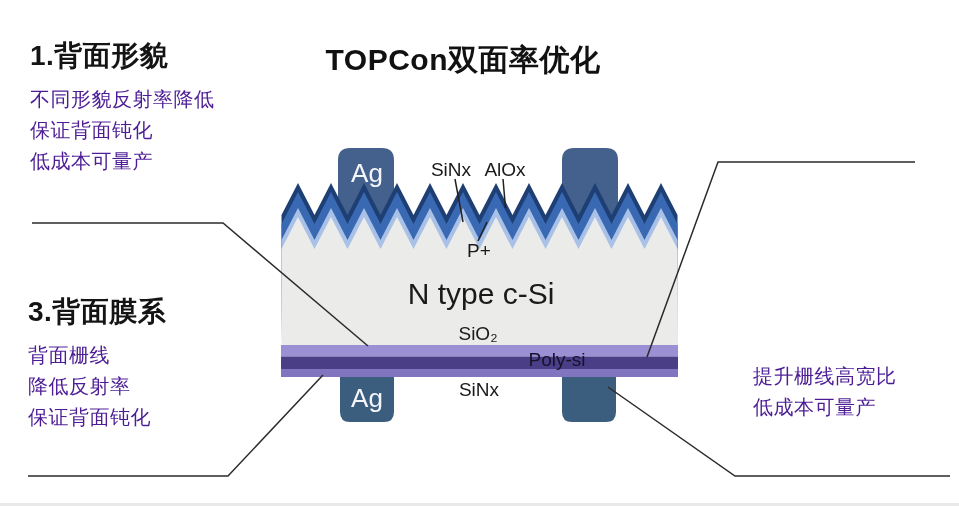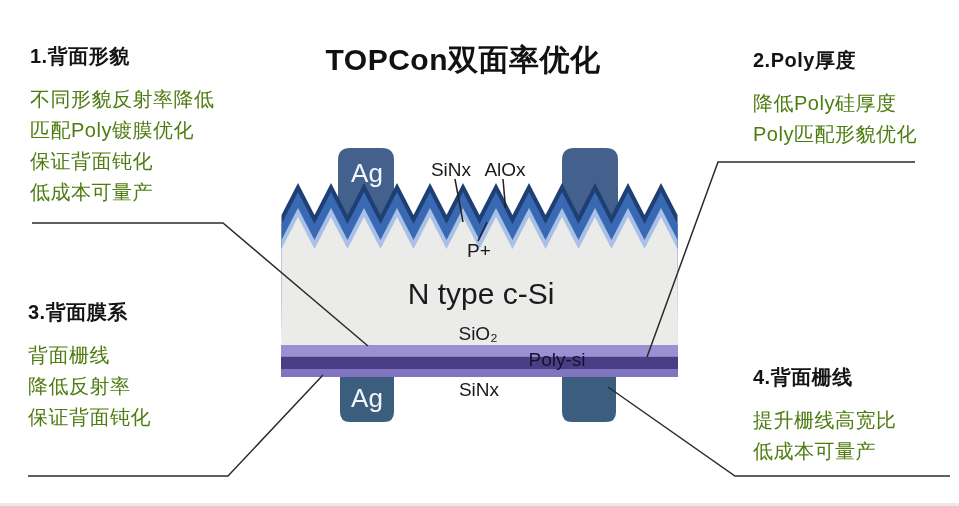--- a/index.html
+++ b/index.html
@@ -16,30 +16,30 @@
     position: absolute;
     left: 0; top: 40px; width: 926px;
     text-align: center;
     font-size: 30px;
     font-weight: bold;
     color: #111111;
     letter-spacing: 0.5px;
   }
   .section { position: absolute; }
   .section h2 {
-    font-size: 20px;
+    font-size: 28px;
     font-weight: bold;
     color: #141414;
     line-height: 32px;
     margin-bottom: 12px;
     letter-spacing: 0.5px;
   }
   .section .item {
     font-size: 20px;
-    color: #4d7c0f;
+    color: #4c1d95;
     line-height: 31px;
     letter-spacing: 0.5px;
   }
   #sec1 { left: 30px;  top: 40px; }
   #sec2 { left: 753px; top: 44px; }
   #sec3 { left: 28px;  top: 296px; }
   #sec4 { left: 753px; top: 361px; }
   svg.diagram { position: absolute; left: 0; top: 0; }
   .svg-label { font-family: "Liberation Sans", "DejaVu Sans", sans-serif; }
   .bottom-edge {
@@ -51,40 +51,33 @@
 </head>
 <body>
 
 <div class="canvas">
 
   <div class="title">TOPCon双面率优化</div>
 
   <div class="section" id="sec1">
     <h2>1.背面形貌</h2>
     <div class="item">不同形貌反射率降低</div>
-    <div class="item">匹配Poly镀膜优化</div>
     <div class="item">保证背面钝化</div>
     <div class="item">低成本可量产</div>
   </div>
 
-  <div class="section" id="sec2">
-    <h2>2.Poly厚度</h2>
-    <div class="item">降低Poly硅厚度</div>
-    <div class="item">Poly匹配形貌优化</div>
-  </div>
 
   <div class="section" id="sec3">
     <h2>3.背面膜系</h2>
     <div class="item">背面栅线</div>
     <div class="item">降低反射率</div>
     <div class="item">保证背面钝化</div>
   </div>
 
   <div class="section" id="sec4">
-    <h2>4.背面栅线</h2>
     <div class="item">提升栅线高宽比</div>
     <div class="item">低成本可量产</div>
   </div>
 
   <svg class="diagram" width="959" height="506" viewBox="0 0 959 506">
 
     <path fill="#44618d" d="M338,216 L338,160 Q338,148 350,148 L382,148 Q394,148 394,160 L394,216 Z"></path>
     <path fill="#44618d" d="M562,216 L562,160 Q562,148 574,148 L606,148 Q618,148 618,160 L618,216 Z"></path>
 
     <polygon fill="#1e3f74" points="281.5,215 298,183 314.5,215 331,183 347.5,215 364,183 380.5,215 397,183 413.5,215 430,183 446.5,215 463,183 479.5,215 496,183 512.5,215 529,183 545.5,215 562,183 578.5,215 595,183 611.5,215 628,183 644.5,215 661,183 677.5,215 678,346 282,346"></polygon>

